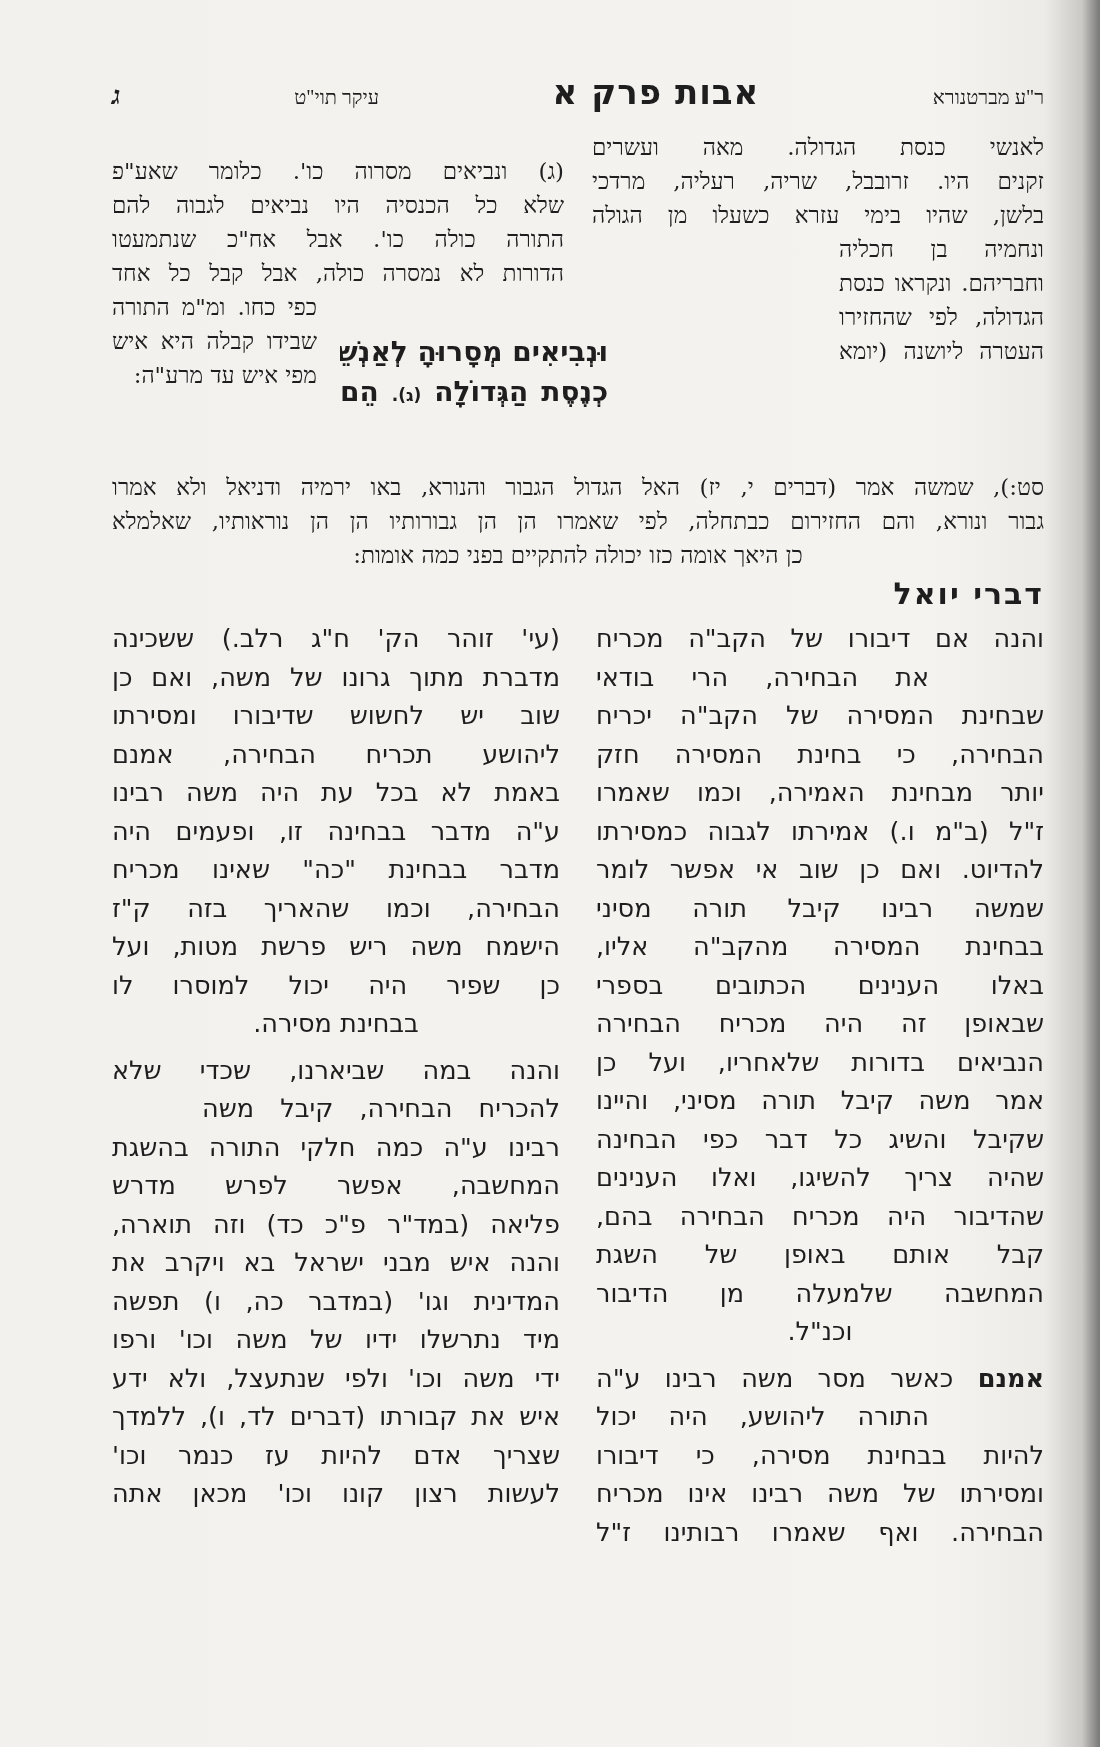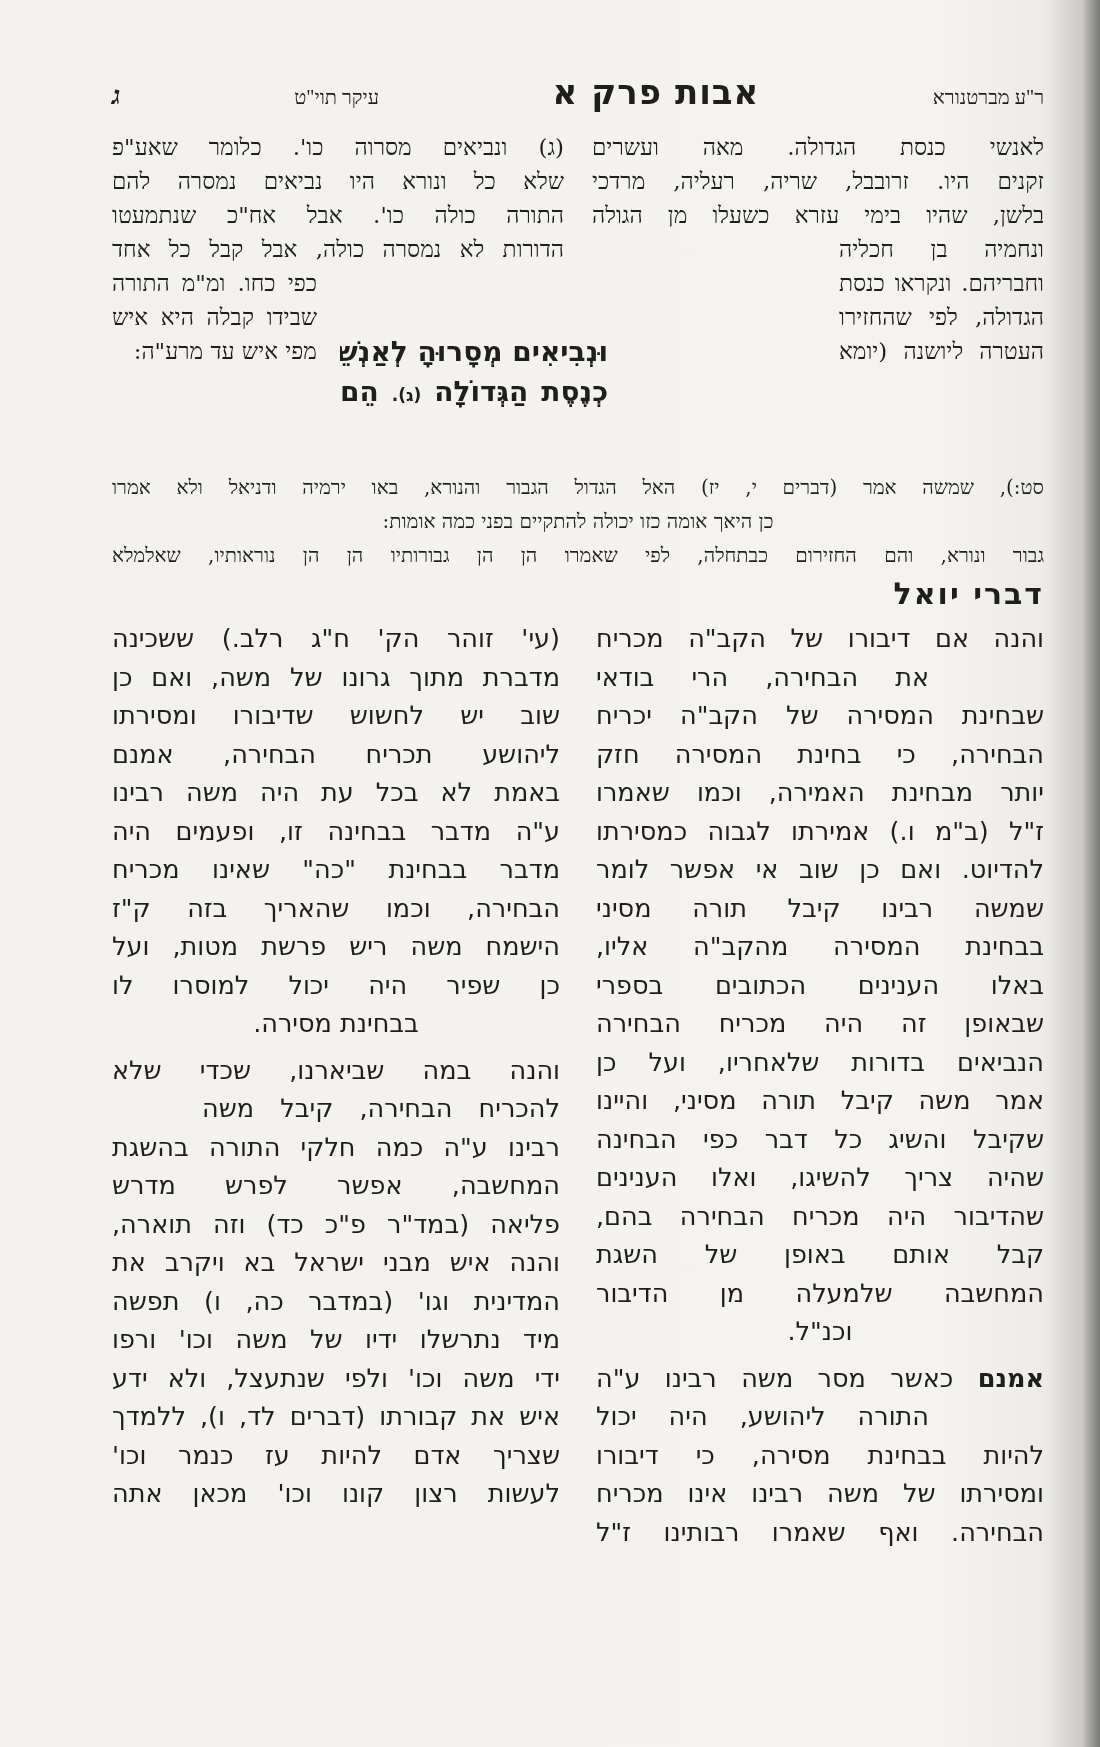--- a/index.html
+++ b/index.html
@@ -29,31 +29,31 @@
   }
   .hdr-left-commentary { font-size: 20px; font-family: "Liberation Serif", serif; }
   .hdr-title { font-size: 34px; font-weight: bold; font-family: "DejaVu Sans", sans-serif; letter-spacing: 1px; }
   .hdr-right-commentary { font-size: 20px; font-family: "Liberation Serif", serif; }
   .hdr-page { font-size: 26px; font-weight: bold; font-style: italic; font-family: "Liberation Serif", serif; }
 
   
   .top-area { position: relative; height: 340px; margin-top: 6px; }
   .col { position: absolute; top: 0; width: 452px; font-size: 23px; line-height: 34px; text-align: justify; }
   .col-right { right: 0; }
-  .col-left { left: 0; }
+  .col-left { left: 0; margin-top: 24px; }
   .line { display: block; white-space: nowrap; overflow: hidden; text-align-last: justify; }
   .line.last { text-align-last: right; }
   .narrow { width: 205px; }
   .mishna-block {
     position: absolute; top: 202px; left: 228px; width: 268px;
     font-size: 28px; line-height: 40px; font-weight: bold;
     font-family: "DejaVu Sans", sans-serif; text-align: justify; text-align-last: justify;
   }
   .small { font-size: 17px; }
-  .full-width-lines { font-size: 20px; line-height: 34px; margin-top: 0; }
+  .full-width-lines { font-size: 23px; line-height: 34px; margin-top: 0; }
   .full-width-lines .line { text-align-last: justify; }
   .full-width-lines .center { text-align-last: center; text-align: center; }
 
   .section-heading {
     text-align: right; font-size: 30px; font-weight: bold;
     font-family: "DejaVu Sans", sans-serif; margin: 4px 0 8px; letter-spacing: 2px;
   }
 
   
   .dy-area { position: relative; height: 1040px; }
@@ -88,38 +88,38 @@
         <span class="line">זקנים היו. זרובבל, שריה, רעליה, מרדכי</span>
         <span class="line">בלשן, שהיו בימי עזרא כשעלו מן הגולה</span>
         <span class="line narrow">ונחמיה בן חכליה</span>
         <span class="line narrow">וחבריהם. ונקראו כנסת</span>
         <span class="line narrow">הגדולה, לפי שהחזירו</span>
         <span class="line narrow">העטרה ליושנה (יומא</span>
       </div>
 
       <div class="col col-left">
         <span class="line">(ג) ונביאים מסרוה כו'. כלומר שאע"פ</span>
-        <span class="line">שלא כל ונורא היו נביאים נמסרה להם</span>
+        <span class="line">שלא כל הכנסיה היו נביאים לגבוה להם</span>
         <span class="line">התורה כולה כו'. אבל אח"כ שנתמעטו</span>
         <span class="line">הדורות לא נמסרה כולה, אבל קבל כל אחד</span>
         <span class="line narrow" style="margin-right:auto;">כפי כחו. ומ"מ התורה</span>
         <span class="line narrow" style="margin-right:auto;">שבידו קבלה היא איש</span>
         <span class="line narrow last" style="margin-right:auto;">מפי איש עד מרע"ה:</span>
       </div>
 
       <div class="mishna-block">
         <span class="line">וּנְבִיאִים מְסָרוּהָ לְאַנְשֵׁי</span>
         <span class="line"><span>כְנֶסֶת הַגְּדוֹלָה</span> <span class="small">(ג).</span> <span>הֵם</span></span>
       </div>
     </div>
 
     <div class="full-width-lines">
       <span class="line">סט:), שמשה אמר (דברים י, יז) האל הגדול הגבור והנורא, באו ירמיה ודניאל ולא אמרו</span>
+      <span class="line">גבור ונורא, והם החזירום כבתחלה, לפי שאמרו הן הן גבורותיו הן הן נוראותיו, שאלמלא</span>
       <span class="line center">כן היאך אומה כזו יכולה להתקיים בפני כמה אומות:</span>
-      <span class="line">גבור ונורא, והם החזירום כבתחלה, לפי שאמרו הן הן גבורותיו הן הן נוראותיו, שאלמלא</span>
     </div>
 
     <div class="section-heading">דברי יואל</div>
 
     <div class="dy-area">
       <div class="dy-col right" id="dy-right">
           <span class="line">והנה אם דיבורו של הקב"ה מכריח</span>
           <span class="line indent">את הבחירה, הרי בודאי</span>
           <span class="line">שבחינת המסירה של הקב"ה יכריח</span>
           <span class="line">הבחירה, כי בחינת המסירה חזק</span>

